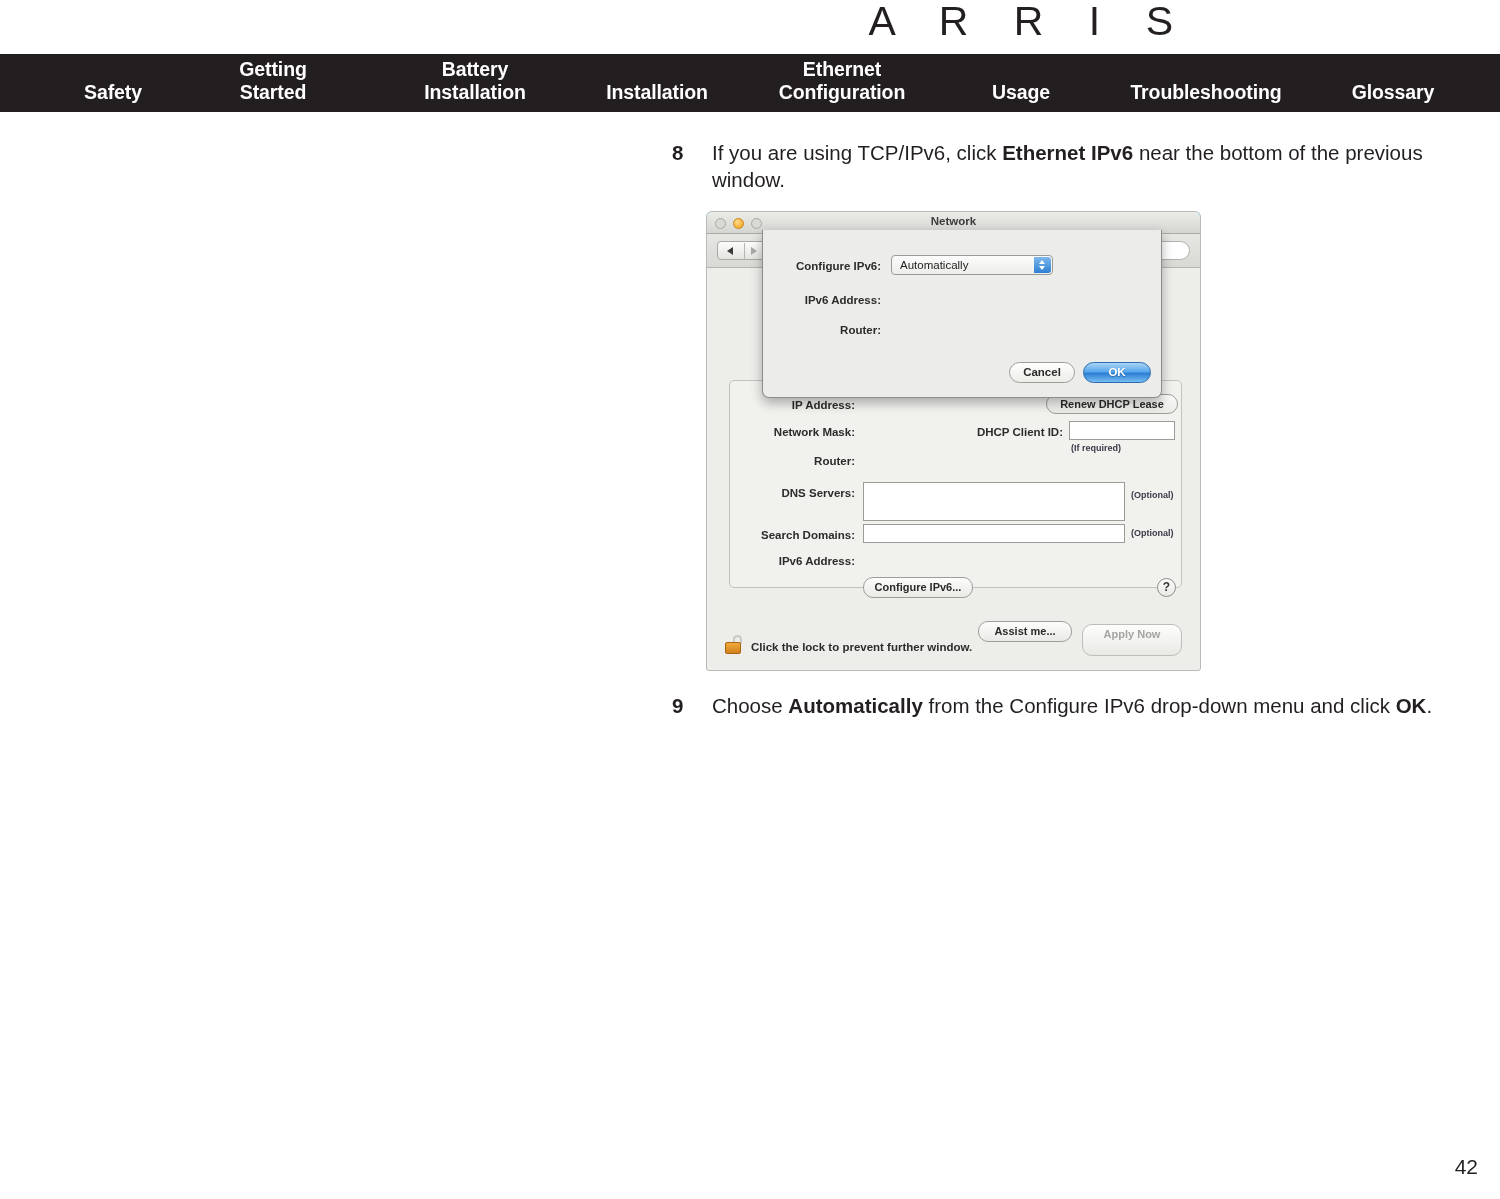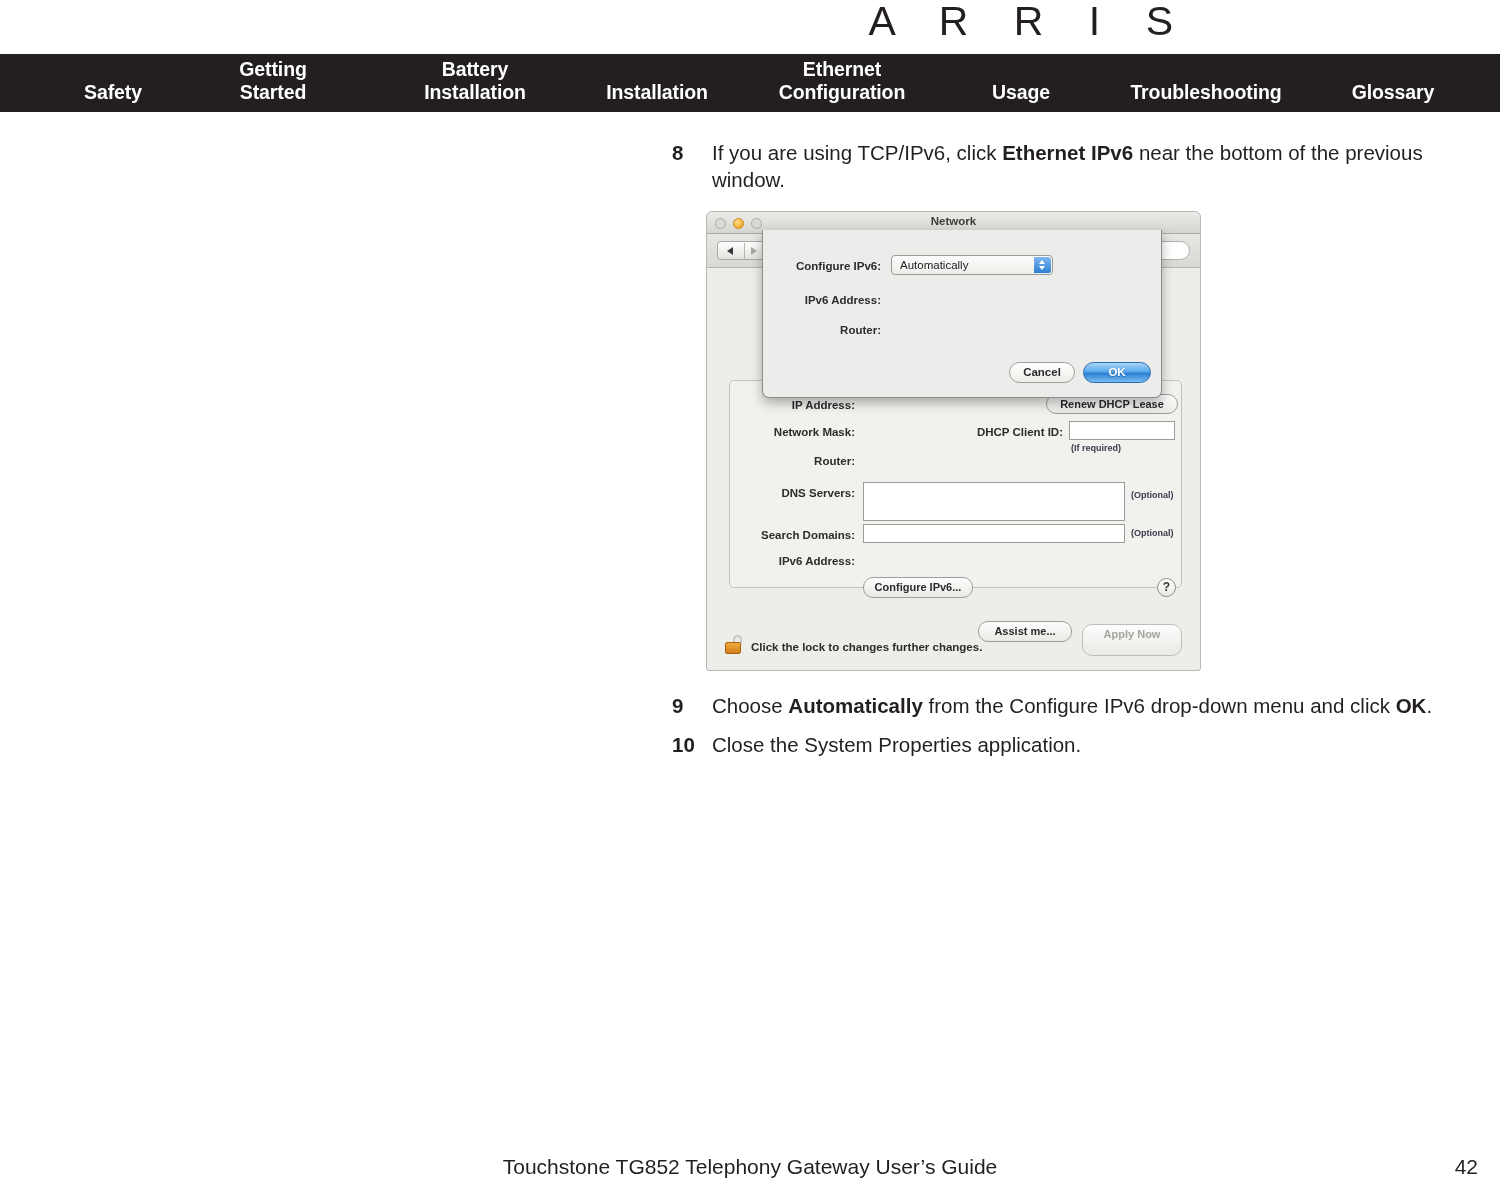--- a/index.html
+++ b/index.html
@@ -439,21 +439,21 @@
 
         <div class="fld-label" style="left:22px; top:287px; width:126px;">IPv6 Address:</div>
 
         <div class="cap-btn" style="left:156px; top:309px; width:110px; height:21px; line-height:19px;">Configure IPv6...</div>
         <div class="help-btn" style="right:24px; top:310px;">?</div>
 
         <div class="lock-icon">
           <span class="lock-shackle"></span>
           <span class="lock-body"></span>
         </div>
-        <div class="lock-text">Click the lock to changes further changes.</div>
+        <div class="lock-text">Click the lock to prevent further window.</div>
         <div class="cap-btn" style="right:128px; bottom:28px; width:94px; height:21px; line-height:19px;">Assist me...</div>
         <div class="cap-btn dim" style="right:18px; bottom:14px; width:100px; height:32px; line-height:19px;">Apply Now</div>
       </div>
 
       <div class="sheet">
         <div class="fld-label" style="left:10px; top:30px; width:108px;">Configure IPv6:</div>
         <div class="popup" style="left:128px; top:25px; width:162px; height:20px;">
           <span class="pv">Automatically</span>
           <span class="popup-arrows"></span>
         </div>
@@ -466,23 +466,18 @@
       </div>
 
     </div>
   </div>
 
   <div class="step">
     <span class="num">9</span>
     <span class="txt" id="step1txt"><span>Choose </span><b>Automatically</b><span> from the Configure IPv6 drop-down menu and click </span><b>OK</b><span>.</span></span>
   </div>
 
-  <div class="step">
-    <span class="num wide">10</span>
-    <span class="txt" id="step2txt"><span>Close the System Properties application.</span></span>
-  </div>
 
 </div>
 
 <div class="footer">
-  <div class="footer-title">Touchstone TG852 Telephony Gateway User’s Guide</div>
   <div class="footer-page">42</div>
 </div>
 
 </body></html>

